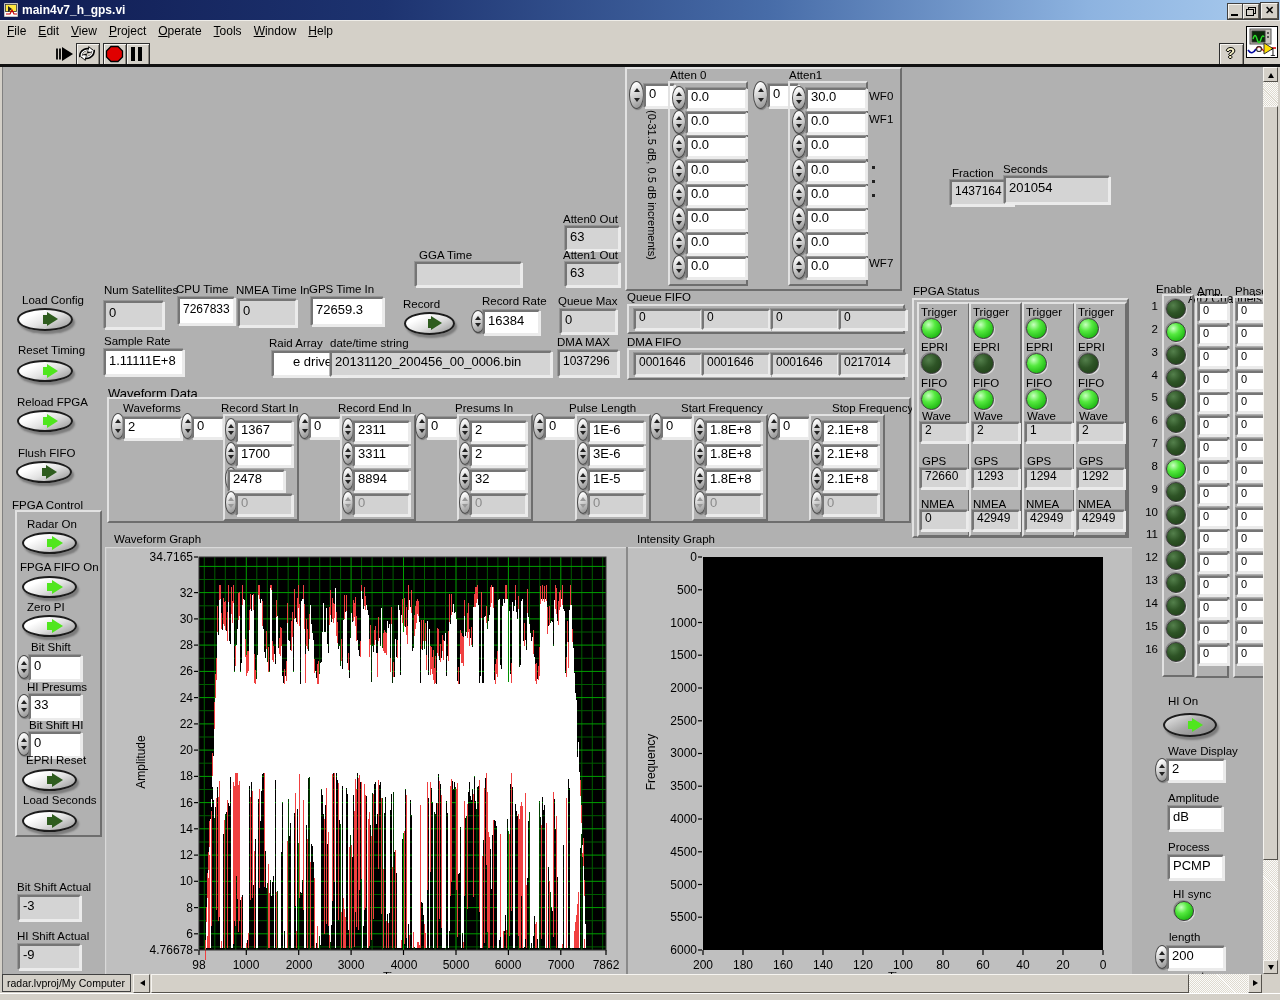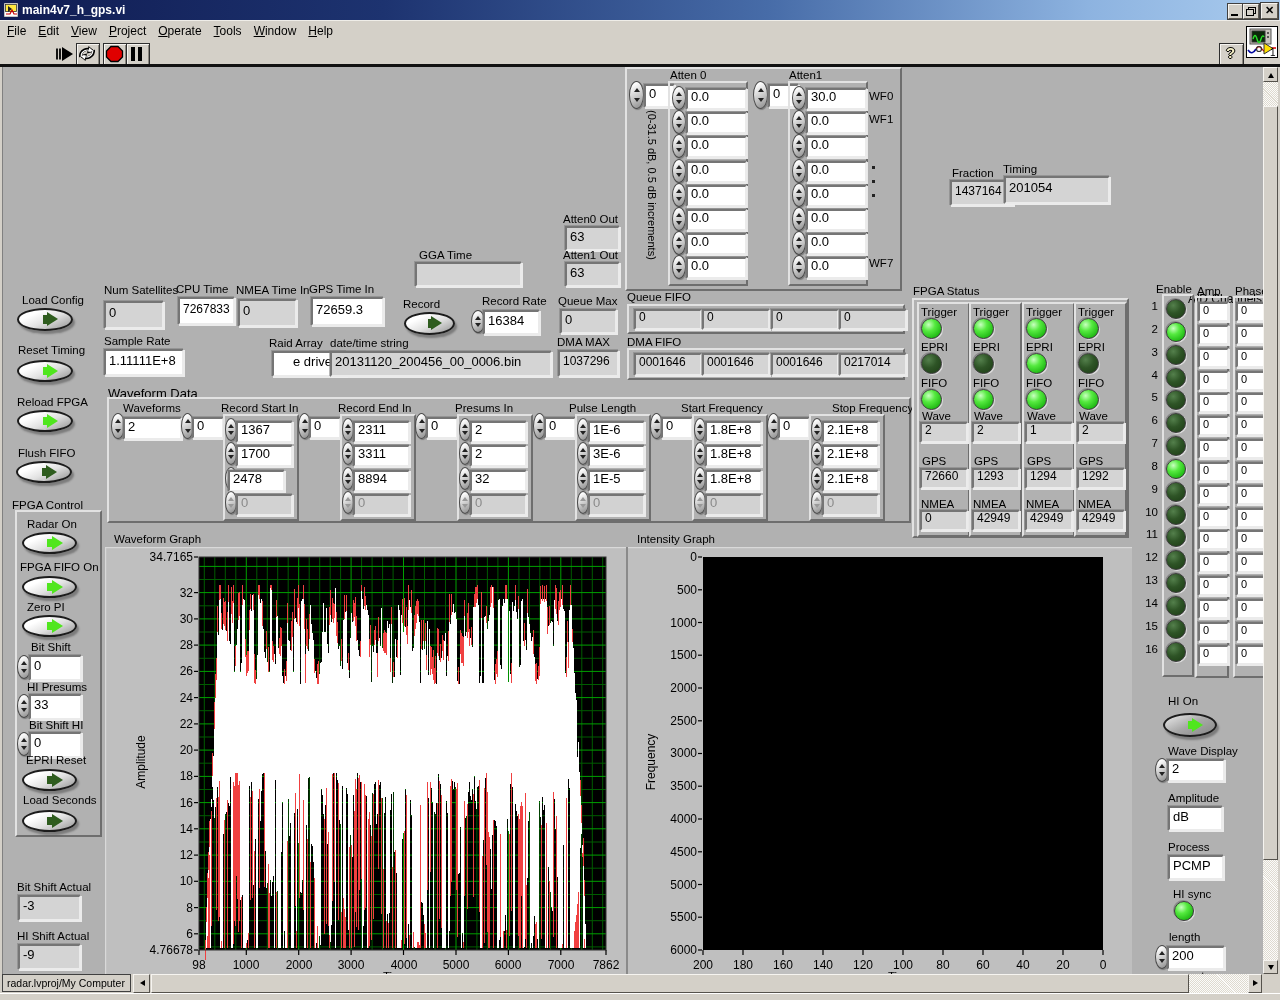--- a/index.html
+++ b/index.html
@@ -193,21 +193,21 @@
 <div class="fld" style="left:634px;top:353px;width:61px;height:19px;background:#d4d4d4;font-size:12px;line-height:15px;color:#000;padding-left:3px;">0001646</div>
 <div class="fld" style="left:702px;top:353px;width:61px;height:19px;background:#d4d4d4;font-size:12px;line-height:15px;color:#000;padding-left:3px;">0001646</div>
 <div class="fld" style="left:771px;top:353px;width:61px;height:19px;background:#d4d4d4;font-size:12px;line-height:15px;color:#000;padding-left:3px;">0001646</div>
 <div class="fld" style="left:839px;top:353px;width:61px;height:19px;background:#d4d4d4;font-size:12px;line-height:15px;color:#000;padding-left:3px;">0217014</div>
 <div class="lbl" style="left:563px;top:213px;font-size:11.5px;color:#000;">Atten0 Out</div>
 <div class="fld" style="left:565px;top:226px;width:48px;height:21px;background:#d4d4d4;font-size:13px;line-height:17px;color:#000;padding-left:3px;">63</div>
 <div class="lbl" style="left:563px;top:249px;font-size:11.5px;color:#000;">Atten1 Out</div>
 <div class="fld" style="left:565px;top:262px;width:48px;height:21px;background:#d4d4d4;font-size:13px;line-height:17px;color:#000;padding-left:3px;">63</div>
 <div class="lbl" style="left:952px;top:167px;font-size:11.5px;color:#000;">Fraction</div>
 <div class="fld" style="left:950px;top:180px;width:57px;height:22px;background:#d4d4d4;font-size:12px;line-height:18px;color:#000;padding-left:3px;">1437164</div>
-<div class="lbl" style="left:1003px;top:163px;font-size:11.5px;color:#000;">Timing</div>
+<div class="lbl" style="left:1003px;top:163px;font-size:11.5px;color:#000;">Seconds</div>
 <div class="fld" style="left:1004px;top:176px;width:99px;height:24px;background:#d4d4d4;font-size:13px;line-height:20px;color:#000;padding-left:3px;">201054</div>
 <div class="rbox" style="left:625px;top:67px;width:273px;height:220px;"></div>
 <div class="lbl" style="left:670px;top:69px;font-size:11.5px;color:#000;">Atten 0</div>
 <div class="lbl" style="left:789px;top:69px;font-size:11.5px;color:#000;">Atten1</div>
 <div class="spin" style="left:629px;top:81px;width:13px;height:26px"></div>
 <div class="fld" style="left:644px;top:84px;width:24px;height:20px;background:#fff;font-size:13px;line-height:16px;color:#000;padding-left:3px;">0</div>
 <div class="spin" style="left:753px;top:81px;width:13px;height:26px"></div>
 <div class="fld" style="left:768px;top:84px;width:24px;height:20px;background:#fff;font-size:13px;line-height:16px;color:#000;padding-left:3px;">0</div>
 <div class="lbl" style="left:645px;top:110px;font-size:11px;writing-mode:vertical-rl;height:180px">(0-31.5 dB, 0.5 dB increments)</div>
 <div class="rbox" style="left:668px;top:81px;width:76px;height:201px;"></div>

